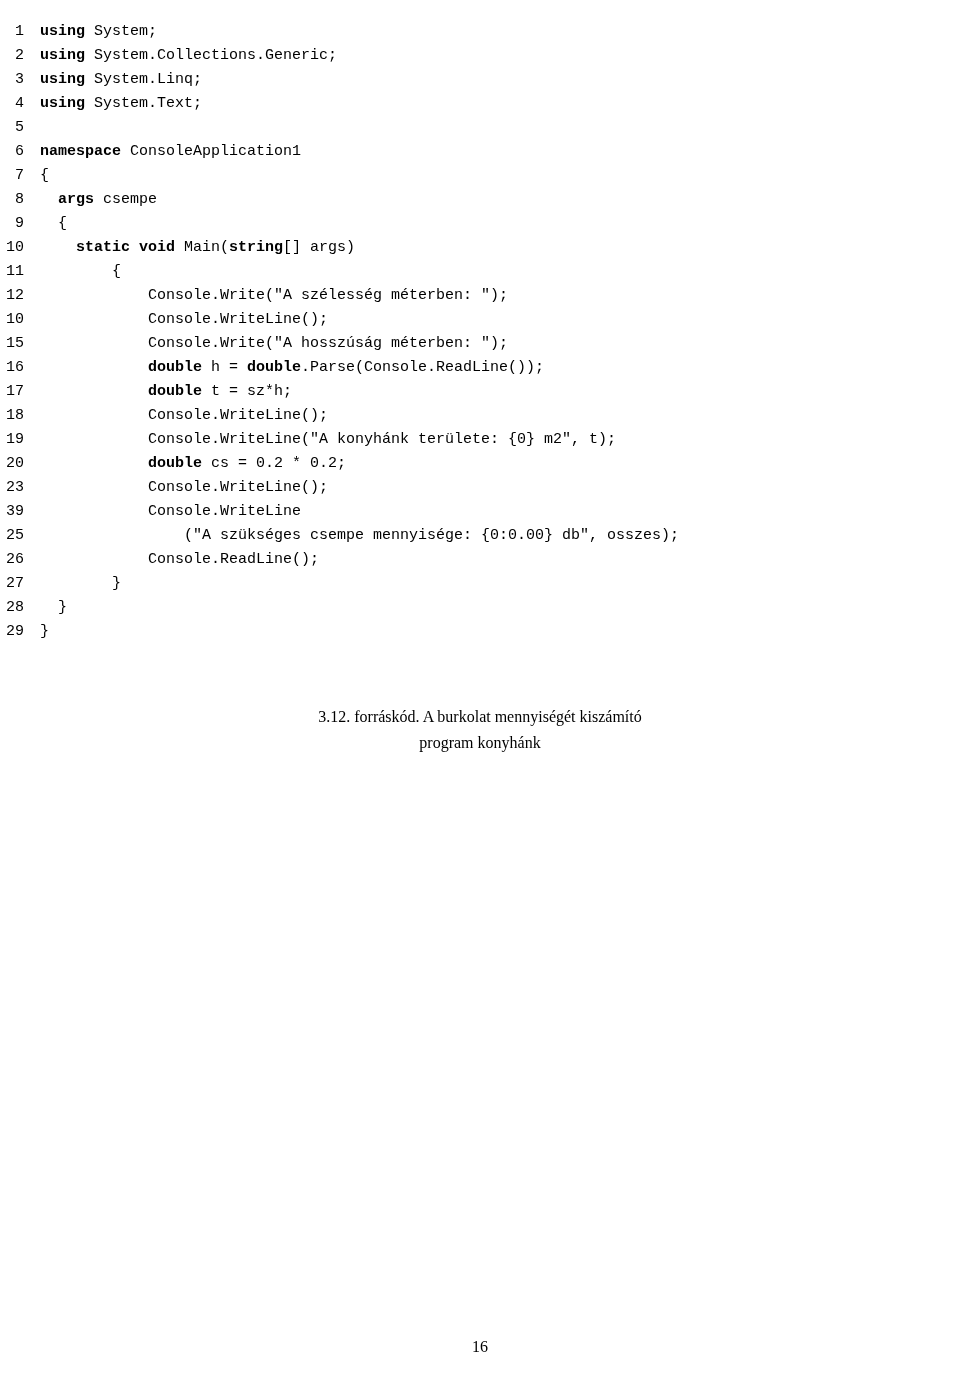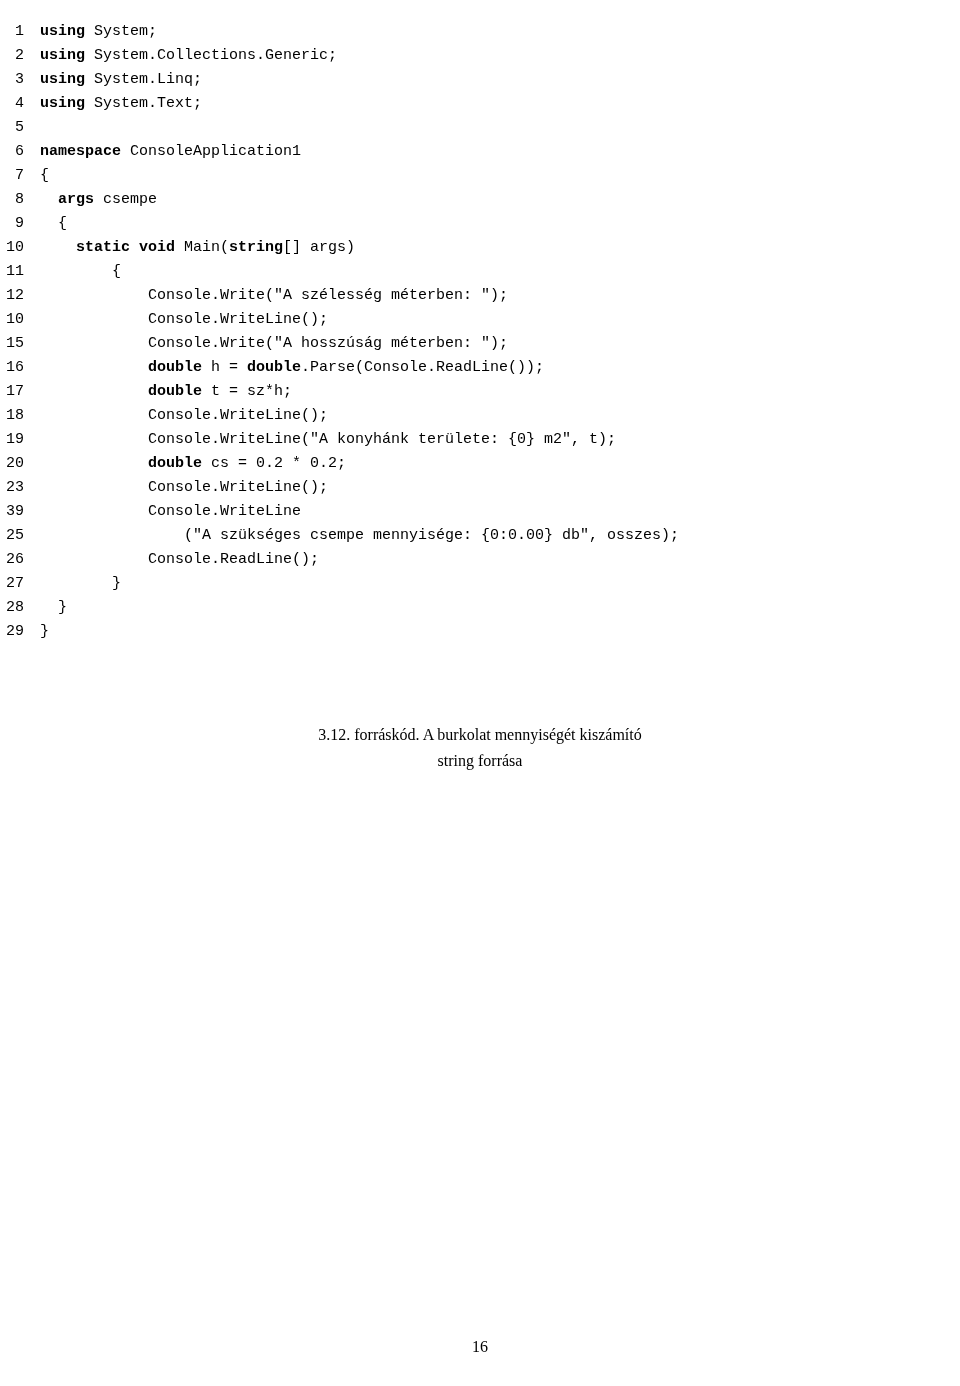--- a/index.html
+++ b/index.html
@@ -47,21 +47,21 @@
       font-size: 15px;
       color: #000000;
     }
 
     .kw {
       font-weight: bold;
     }
 
     .caption {
       text-align: center;
-      margin-top: 58px;
+      margin-top: 40px;
       font-family: 'Times New Roman', Times, serif;
       font-size: 16px;
       color: #000000;
       line-height: 1.6;
     }
 
     .page-number {
       position: absolute;
       bottom: 30px;
       width: 100%;
@@ -176,16 +176,16 @@
       <span class="line-content">  }</span>
     </div>
     <div class="code-line">
       <span class="line-number">29</span>
       <span class="line-content">}</span>
     </div>
   </div>
 
 <div class="caption">
   <div>3.12. forráskód. A burkolat mennyiségét kiszámító</div>
-  <div>string forrása</div>
+  <div>program konyhánk</div>
 </div>
 
 <div class="page-number">16</div>
 
 </body></html>

